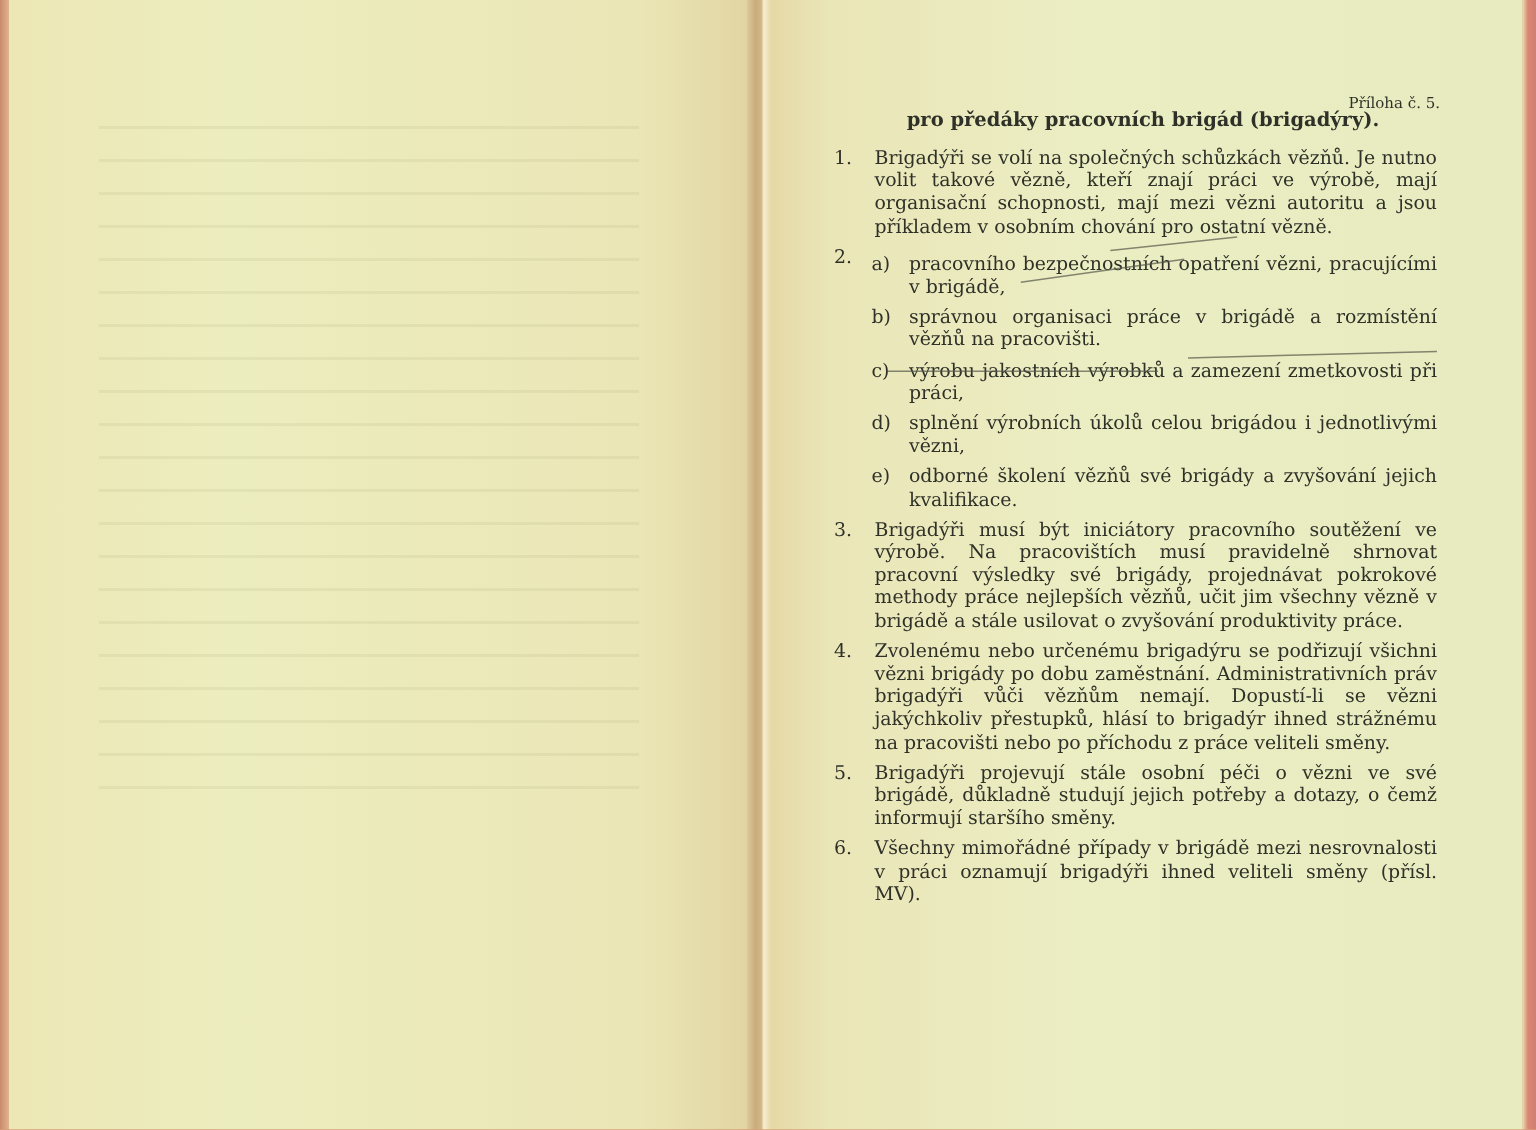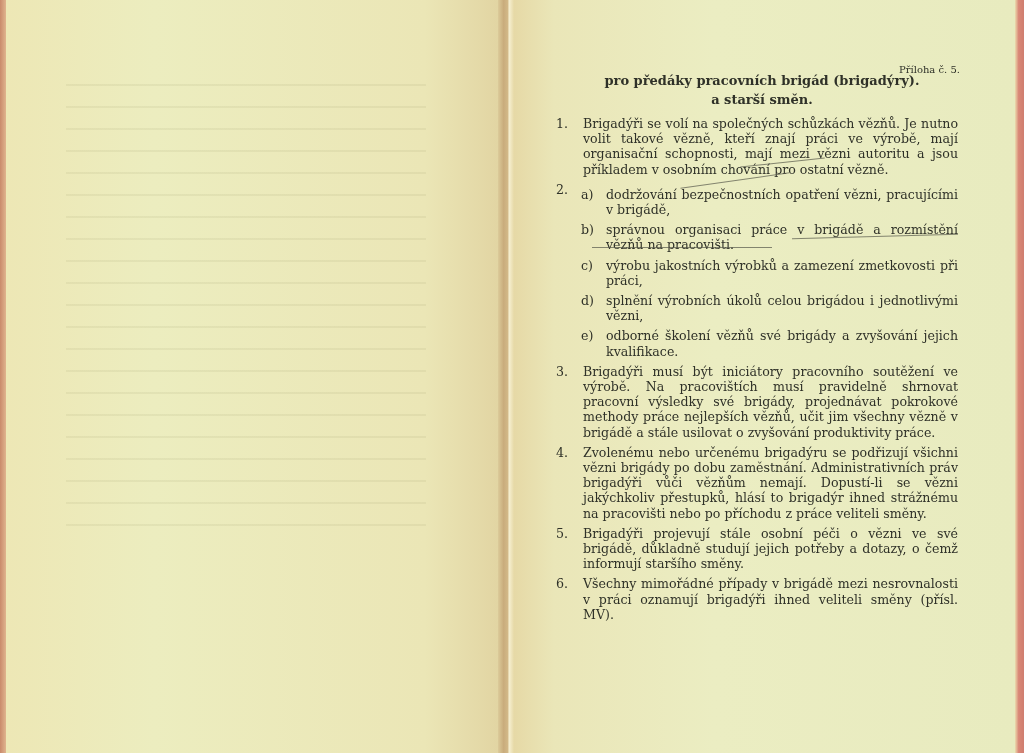--- a/index.html
+++ b/index.html
@@ -74,35 +74,34 @@
 </div>
 <div class="spine"></div>
 <div class="page page-right"></div>
 <div class="edge-right"></div>
 
 <div class="appendix">Příloha č. 5.</div>
 
 <div class="content">
   <div class="subtitle">
     <div>pro předáky pracovních brigád (brigadýry).</div>
-    <div>a starší směn.</div>
   </div>
 
   <div class="items">
     <div class="item">
       <span class="num">1.</span>
       <span class="txt">Brigadýři se volí na společných schůzkách vězňů. Je nutno volit takové vězně, kteří znají práci ve výrobě, mají organisační schopnosti, mají mezi vězni autoritu a jsou příkladem v osobním chování pro ostatní vězně.</span>
     </div>
 
     <div class="item">
       <span class="num">2.</span>
       <div class="txt">
         <div class="sub">
           <span class="letter">a)</span>
-          <span class="txt">dodržování bezpečnostních opatření vězni, pracujícími v brigádě,</span>
+          <span class="txt">pracovního bezpečnostních opatření vězni, pracujícími v brigádě,</span>
         </div>
         <div class="sub">
           <span class="letter">b)</span>
           <span class="txt">správnou organisaci práce v brigádě a rozmístění vězňů na pracovišti.</span>
         </div>
         <div class="sub">
           <span class="letter">c)</span>
           <span class="txt">výrobu jakostních výrobků a zamezení zmetkovosti při práci,</span>
         </div>
         <div class="sub">

